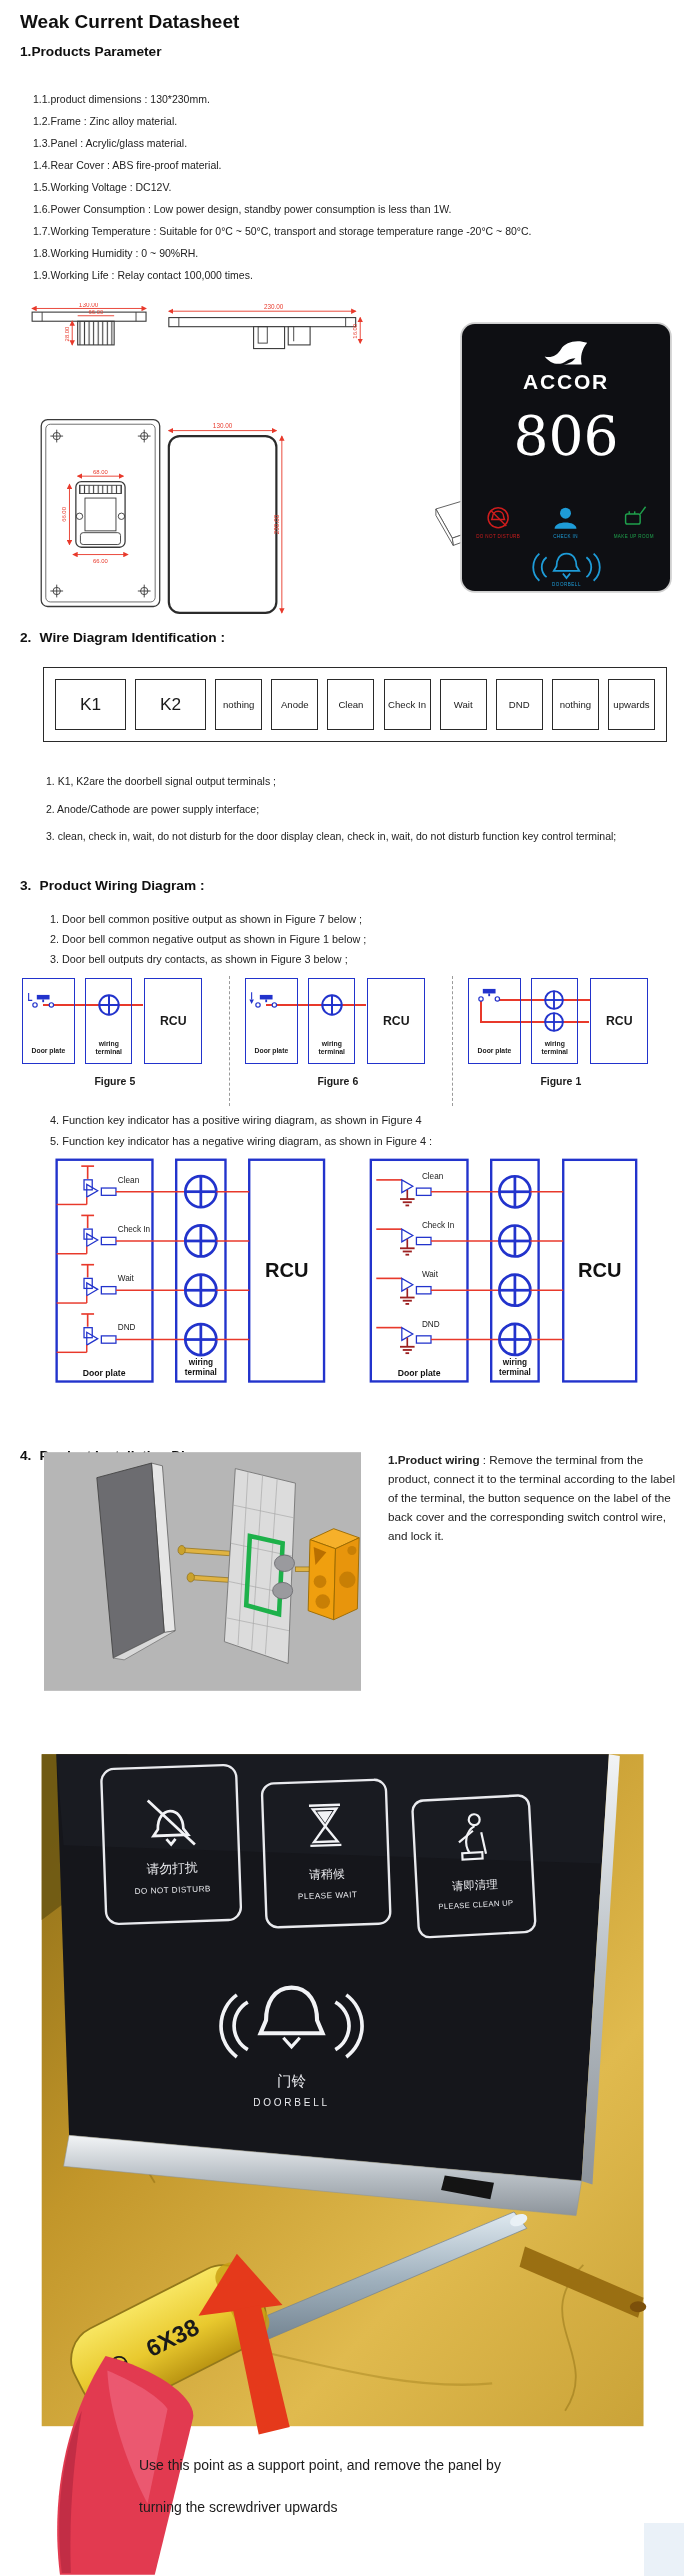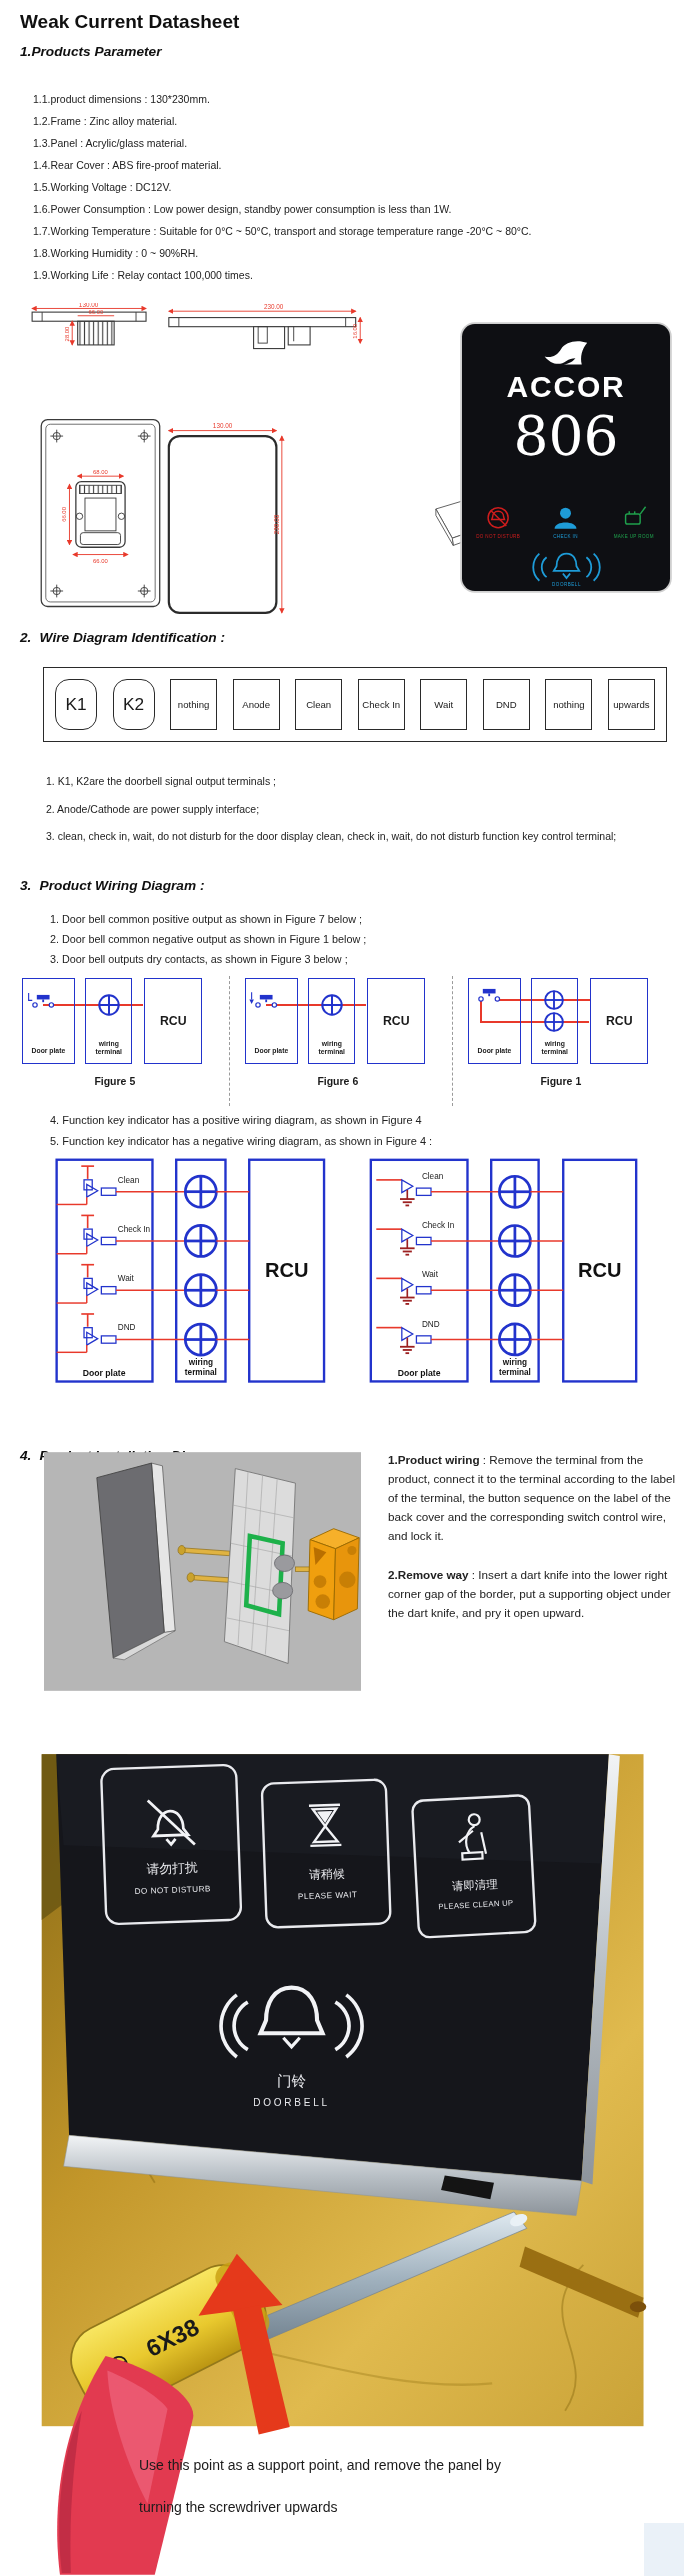--- a/index.html
+++ b/index.html
@@ -1,31 +1,31 @@
 <!DOCTYPE html>
 <html style="font-size:14.6px"><head>
 <meta charset="utf-8">
 <title>Weak Current Datasheet</title>
 <style>
   html,body{margin:0;padding:0;background:#fff;}
   body{width:684px;height:2576px;position:relative;font-family:"Liberation Sans",sans-serif;color:#1d1d1d;overflow:hidden;}
   .abs{position:absolute;}
   #page-title{left:20px;top:11px;font-size:19px;font-weight:bold;color:#101010;}
-  .sec-head{font-size:13.7px;font-weight:bold;color:#101010;font-style:italic;}
+  .sec-head{font-size:13.7px;font-weight:bold;color:#101010;}
   .sec-head .num{margin-right:8.2px;}
   #param-list{left:33px;top:88px;width:639px;font-size:10.5px;line-height:22px;color:#222;}
   #wh-notes{left:46px;top:769px;width:593px;font-size:10.5px;color:#222;}
   #wh-notes .note{line-height:24px;margin-bottom:3.6px;}
   .hang{padding-left:14.6px;text-indent:-14.6px;}
   #wiring-notes{left:50px;top:909px;width:593px;font-size:10.8px;line-height:20px;color:#222;}
   #wiring-notes2{left:50px;top:1110px;width:602px;font-size:11px;line-height:21.4px;color:#222;}
   
   #strip{left:43px;top:667px;width:624px;height:75px;border:1.8px solid #2a2a2a;box-sizing:border-box;display:flex;align-items:center;justify-content:space-between;padding:0 11px;background:#fff;}
   .term{border:1.8px solid #2a2a2a;height:51px;display:flex;align-items:center;justify-content:center;font-size:9.6px;color:#1a1a1a;box-sizing:border-box;width:47px;text-align:center;}
-  .term.big{width:42px;font-size:17.3px;border-radius:14px;}
+  .term.big{width:71px;font-size:17.3px;}
   
   #figrow{left:7.3px;top:976px;width:670px;height:130px;display:flex;}
   .figbox{width:223px;position:relative;box-sizing:border-box;}
   .figbox.divider{border-right:0.9px dashed #9a9a9a;}
   .bluebox{position:absolute;border:1.8px solid #2233cc;box-sizing:border-box;background:transparent;}
   .wire{position:absolute;background:#e8392b;}
   .dp-label{position:absolute;font-size:6.8px;font-weight:bold;text-align:center;color:#1a1a1a;}
   .wt-label{position:absolute;font-size:6.8px;font-weight:bold;text-align:center;line-height:8.2px;color:#1a1a1a;}
   .rcu-flex{display:flex;align-items:center;justify-content:center;font-size:12.3px;font-weight:bold;color:#1a1a1a;}
   .figcap{position:absolute;top:99px;left:9px;width:197px;text-align:center;font-weight:bold;font-size:10.5px;color:#1a1a1a;}
@@ -138,21 +138,21 @@
     <polygon points="478,226 548,205 566,234 496,258"></polygon>
     <polygon points="496,258 566,234 566,241 497,266"></polygon>
     <polygon points="478,226 478,233 497,266 496,258"></polygon>
   </g>
 </svg>
 
 <div class="abs" style="left:462px;top:324px;width:208px;height:267px;background:#0e0f13;border-radius:12.8px;box-shadow:0 0 0 1.8px #cfcfcf;">
   <svg class="abs" style="left:80px;top:14.6px;" width="47" height="33" viewBox="0 0 52 36">
     <path d="M50,4 C38,0 26,3 21,11 C17,18 10,21 3,19 C9,27 19,30 27,24 C30,22 33,21 37,21 C33,26 27,28 22,28 L44,28 C42,20 44,11 50,4 Z" fill="#fff"></path>
   </svg>
-  <div class="abs" style="left:0;top:46px;width:208px;text-align:center;color:#fff;font-size:30px;font-weight:bold;letter-spacing:1.8px;">ACCOR</div>
+  <div class="abs" style="left:0;top:46px;width:208px;text-align:center;color:#fff;font-size:21px;font-weight:bold;letter-spacing:1.8px;">ACCOR</div>
   <div class="abs" style="left:0;top:80px;width:208px;text-align:center;color:#fff;font-size:55px;font-family:'DejaVu Serif',serif;">806</div>
   <svg class="abs" style="left:7.3px;top:179px;" width="193" height="44" viewBox="0 0 212 48">
     <g stroke="#cf1d1d" fill="none" stroke-width="1.6">
       <circle cx="32" cy="16" r="11"></circle>
       <path d="M32,9 C28,9 26,12 26,15 L25,18 L39,18 L38,15 C38,12 36,9 32,9 Z"></path>
       <line x1="24" y1="8" x2="41" y2="25"></line>
     </g>
     <text x="32" y="38" font-size="5" fill="#cf1d1d" text-anchor="middle" letter-spacing="0.4">DO NOT DISTURB</text>
     <g fill="#1e9cd8">
       <circle cx="106" cy="11" r="6"></circle>
@@ -484,21 +484,20 @@
     <polygon points="296,104 310,110 298,124" fill="#b96f00"></polygon>
     <circle cx="303" cy="142" r="7" fill="#c87f05"></circle>
     <circle cx="306" cy="164" r="8" fill="#c87f05"></circle>
     <circle cx="333" cy="140" r="9" fill="#c87f05"></circle>
     <circle cx="338" cy="108" r="5" fill="#c87f05"></circle>
   </g>
 </svg>
 
 <div class="abs" id="install-text">
   <p><b>1.Product wiring</b><span> : Remove the terminal from the product, connect it to the terminal according to the label of the terminal, the button sequence on the label of the back cover and the corresponding switch control wire, and lock it.</span></p>
-  <p><b>2.Remove way</b><span> : Insert a dart knife into the lower right corner gap of the border, put a supporting object under the dart knife, and pry it open upward.</span></p>
 </div>
 
 <svg class="abs" style="left:18px;top:1754px;" width="631" height="821" viewBox="0 0 692 900">
   <defs>
     <linearGradient id="gold" x1="0" y1="0" x2="1" y2="1">
       <stop offset="0" stop-color="#8a6b16"></stop>
         <stop offset="0.35" stop-color="#c2962a"></stop>
         <stop offset="0.7" stop-color="#e0ba4e"></stop>
         <stop offset="1" stop-color="#caa338"></stop>
     </linearGradient>

